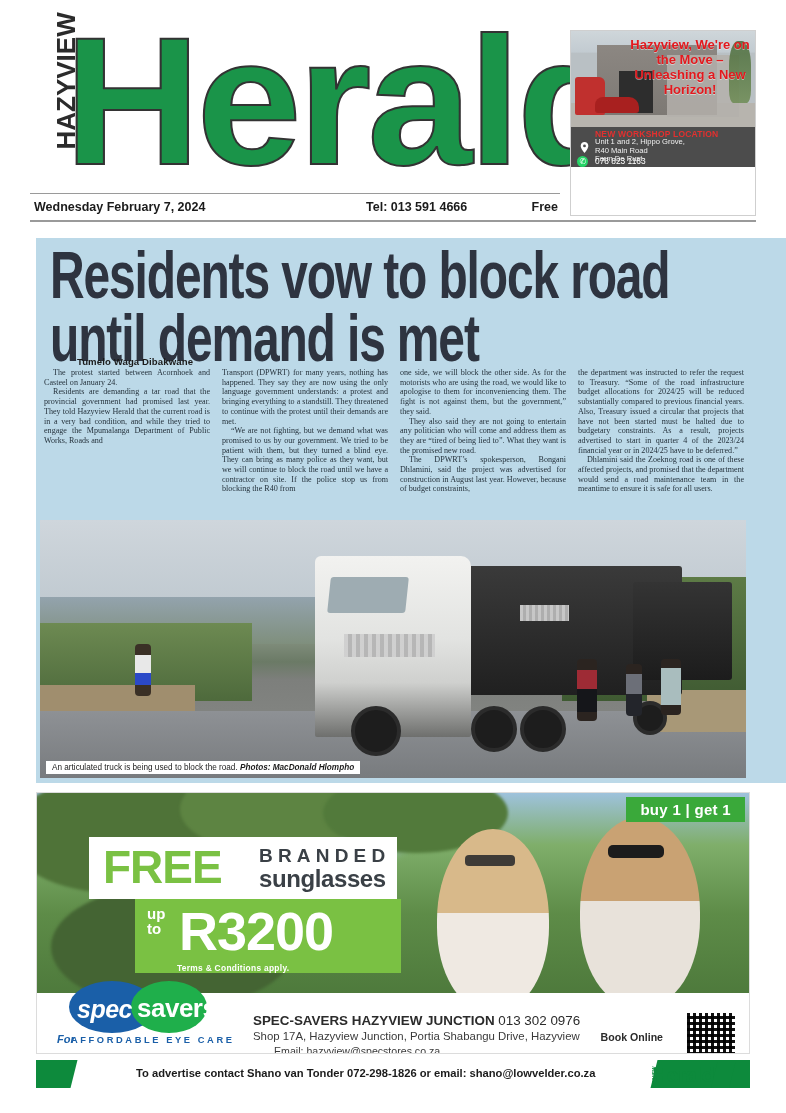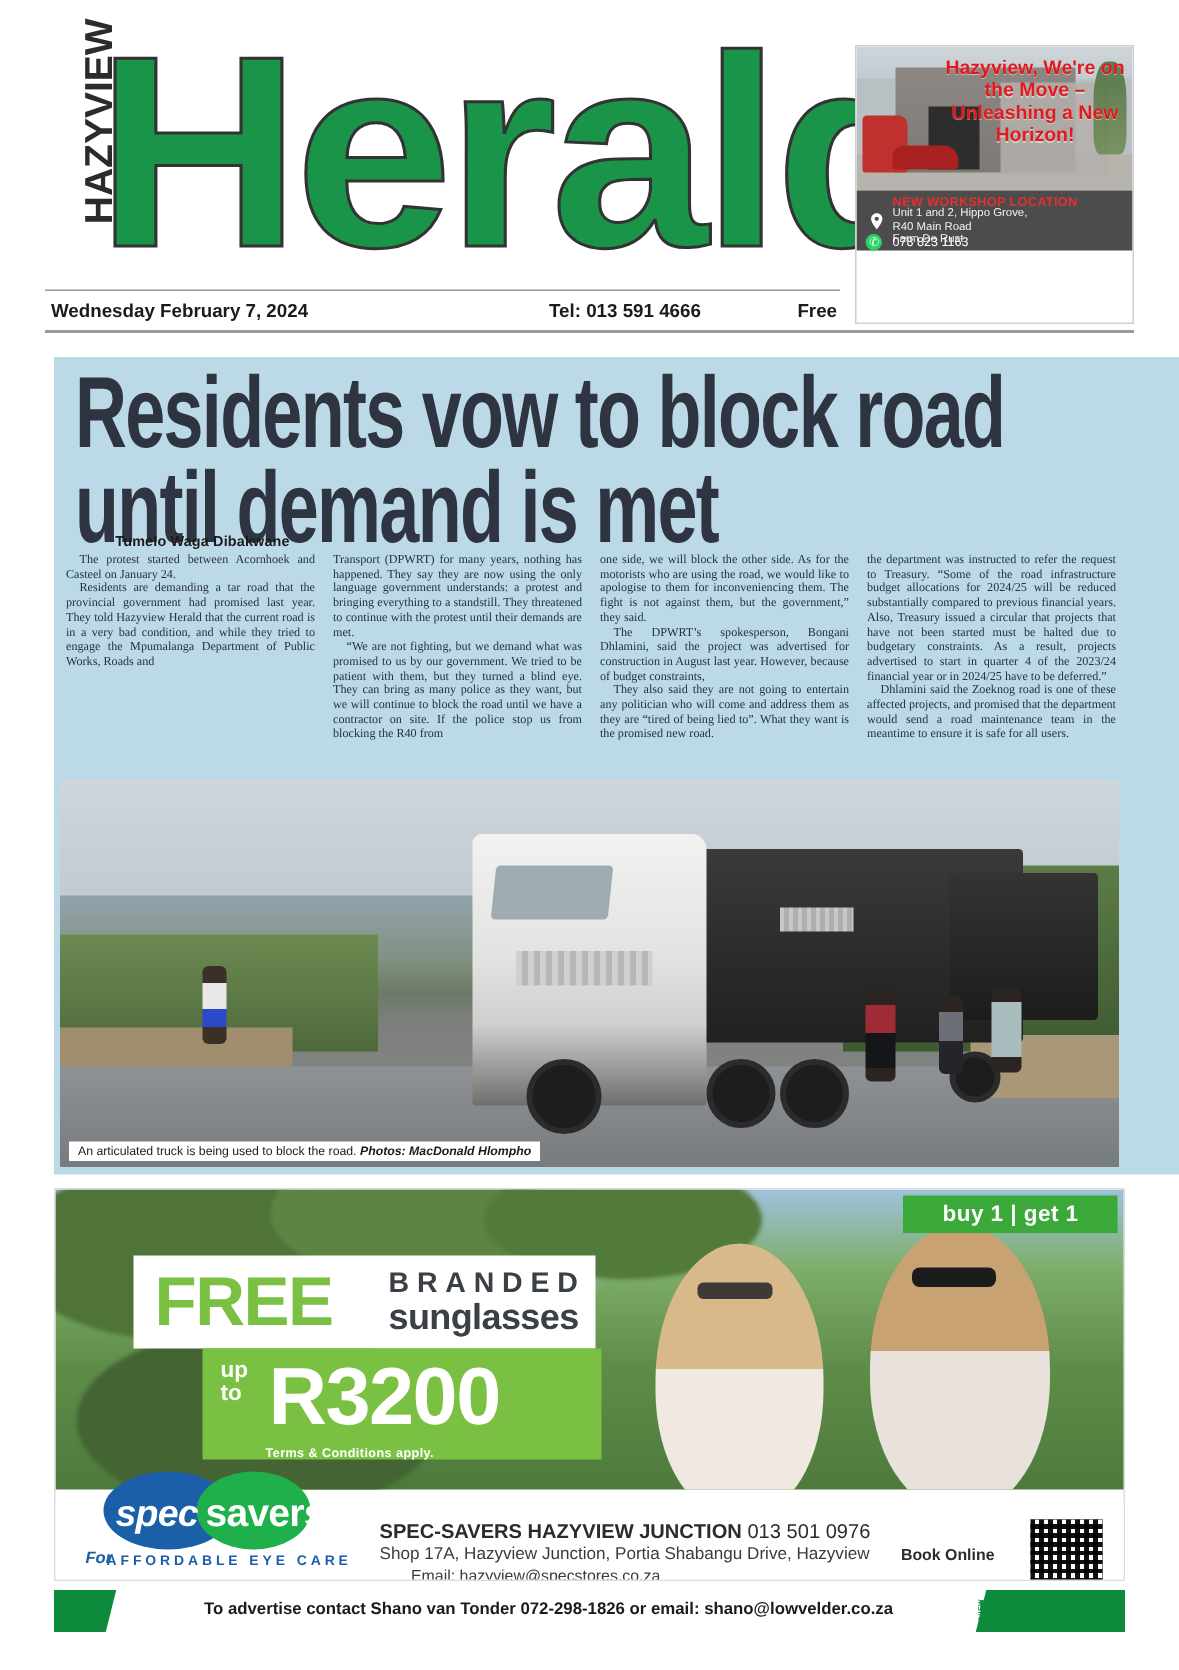--- a/index.html
+++ b/index.html
@@ -114,21 +114,21 @@
   .ss-sky{position:absolute;left:18%;top:0;width:34%;height:36%;background:#a9c9e2;border-radius:40%;filter:blur(6px);}
   .ss-tree{position:absolute;border-radius:50%;filter:blur(1.5px);}
   .ss-white{position:absolute;left:52px;top:44px;width:308px;height:62px;background:#fff;}
   .ss-free{position:absolute;left:66px;top:50px;font-size:46px;font-weight:bold;color:#7ac143;letter-spacing:-1px;line-height:48px;}
   .ss-branded{position:absolute;left:222px;top:52px;font-size:19px;font-weight:bold;color:#3a4046;letter-spacing:5.2px;}
   .ss-sun{position:absolute;left:222px;top:72px;font-size:24px;font-weight:bold;color:#3a4046;letter-spacing:-0.4px;}
   .ss-green{position:absolute;left:98px;top:106px;width:266px;height:74px;background:#7ac143;}
   .ss-upto{position:absolute;left:110px;top:113px;font-size:15px;font-weight:bold;color:#fff;line-height:15px;}
   .ss-price{position:absolute;left:142px;top:108px;font-size:54px;font-weight:bold;color:#fff;letter-spacing:-1px;line-height:60px;}
   .ss-tc{position:absolute;left:140px;top:170px;font-size:8.4px;font-weight:bold;color:#fff;letter-spacing:.3px;}
-  .ss-badge{position:absolute;right:6px;top:4px;background:#3aa93a;color:#fff;font-size:15px;font-weight:bold;padding:4px 26px;letter-spacing:.3px;}
+  .ss-badge{position:absolute;right:6px;top:4px;background:#3aa93a;color:#fff;font-size:15px;font-weight:bold;padding:4px 14px;letter-spacing:.3px;}
   .ss-model{position:absolute;border-radius:50% 50% 46% 46%;}
   .ss-bottom{position:absolute;left:0;top:210px;width:714px;height:60px;background:#fff;text-align:right;}
   .ss-logo{position:absolute;left:22px;top:-24px;width:180px;height:68px;}
   .ss-el-b{position:absolute;left:10px;top:2px;width:86px;height:52px;border-radius:50%;background:#1a5fa8;}
   .ss-el-g{position:absolute;left:72px;top:2px;width:76px;height:52px;border-radius:50%;background:#1faf4b;}
   .ss-spec{position:absolute;left:18px;top:16px;font-size:25px;font-weight:bold;color:#fff;font-style:italic;letter-spacing:-.5px;}
   .ss-savers{position:absolute;left:78px;top:14px;font-size:26px;font-weight:bold;color:#fff;letter-spacing:-.5px;}
   .ss-afford{position:absolute;left:12px;top:56px;font-size:9.3px;color:#1a5fa8;letter-spacing:2.6px;font-weight:bold;}
   .ss-for{position:absolute;left:-2px;top:54px;font-size:11px;font-style:italic;color:#1a5fa8;font-weight:bold;}
   .ss-store{position:absolute;left:216px;top:10px;font-size:13.4px;font-weight:bold;color:#2b2b2b;}
@@ -210,22 +210,22 @@
       <div class="col">
         <p class="ind">The protest started between Acornhoek and Casteel on January 24.</p>
         <p class="ind">Residents are demanding a tar road that the provincial government had promised last year. They told Hazyview Herald that the current road is in a very bad condition, and while they tried to engage the Mpumalanga Department of Public Works, Roads and</p>
       </div>
       <div class="col">
         <p>Transport (DPWRT) for many years, nothing has happened. They say they are now using the only language government understands: a protest and bringing everything to a standstill. They threatened to continue with the protest until their demands are met.</p>
         <p class="ind">“We are not fighting, but we demand what was promised to us by our government. We tried to be patient with them, but they turned a blind eye. They can bring as many police as they want, but we will continue to block the road until we have a contractor on site. If the police stop us from blocking the R40 from</p>
       </div>
       <div class="col">
         <p>one side, we will block the other side. As for the motorists who are using the road, we would like to apologise to them for inconveniencing them. The fight is not against them, but the government,” they said.</p>
+        <p class="ind">They also said they are not going to entertain any politician who will come and address them as they are “tired of being lied to”. What they want is the promised new road.</p>
         <p class="ind">The DPWRT’s spokesperson, Bongani Dhlamini, said the project was advertised for construction in August last year. However, because of budget constraints,</p>
-        <p class="ind">They also said they are not going to entertain any politician who will come and address them as they are “tired of being lied to”. What they want is the promised new road.</p>
       </div>
       <div class="col">
         <p>the department was instructed to refer the request to Treasury. “Some of the road infrastructure budget allocations for 2024/25 will be reduced substantially compared to previous financial years. Also, Treasury issued a circular that projects that have not been started must be halted due to budgetary constraints. As a result, projects advertised to start in quarter 4 of the 2023/24 financial year or in 2024/25 have to be deferred.”</p>
         <p class="ind">Dhlamini said the Zoeknog road is one of these affected projects, and promised that the department would send a road maintenance team in the meantime to ensure it is safe for all users.</p>
       </div>
     </div>
 
     <div class="photo">
       <div class="ph-sky"></div>
       <div class="ph-hills"></div>
@@ -284,21 +284,21 @@
       <div class="ss-logo">
         <div class="ss-el-b"></div>
         <div class="ss-el-g"></div>
         <div class="ss-spec">spec</div>
         <div class="ss-savers">savers</div>
         <div class="ss-for">For</div>
         <div class="ss-afford">AFFORDABLE EYE CARE</div>
       </div>
       <div class="ss-store">
         <span>SPEC-SAVERS HAZYVIEW JUNCTION</span>
-        <span class="ss-storetel">013 501 0976</span>
+        <span class="ss-storetel">013 302 0976</span>
       </div>
       <div class="ss-addr">Shop 17A, Hazyview Junction, Portia Shabangu Drive, Hazyview</div>
       <div class="ss-email">Email: hazyview@specstores.co.za</div>
       <div class="ss-book">Book Online</div>
       <div class="ss-qr"></div>
       <div class="ss-ref">RM_4736502449H</div>
     </div>
   </div>
 
   <div class="footer">

